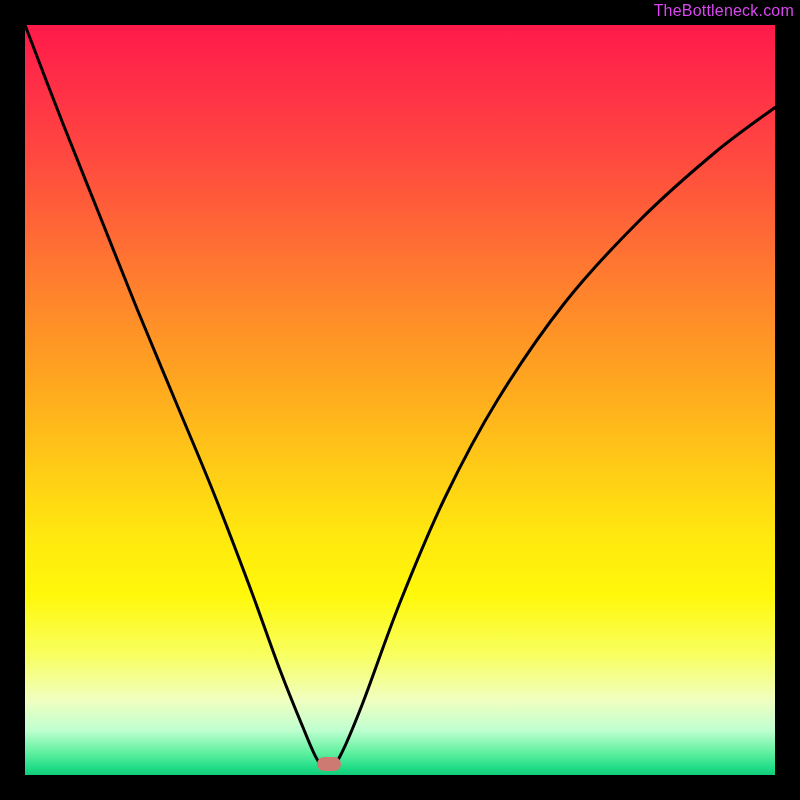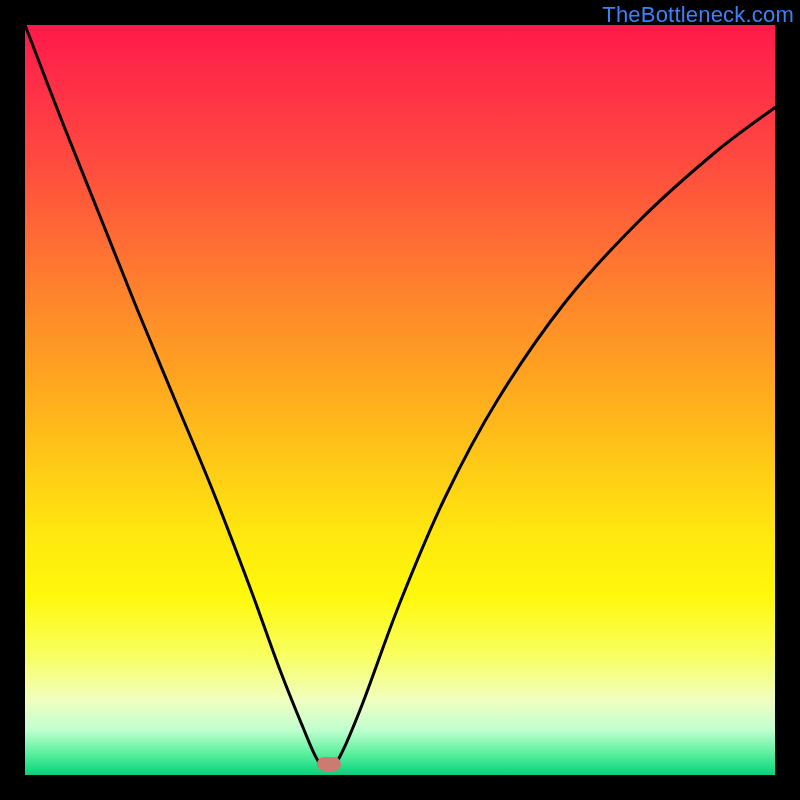--- a/index.html
+++ b/index.html
@@ -31,23 +31,23 @@
       #c0ffd0 94%,
       #60f0a0 97%,
       #22dd88 99%,
       #10cc78 100%);
   }
   .watermark {
     position: absolute;
     top: 2px;
     right: 6px;
     font-family: Arial, Helvetica, sans-serif;
-    font-size: 22px;
+    font-size: 16px;
     font-weight: 500;
-    color: #3b82f6;
+    color: #d946ef;
     letter-spacing: 0.2px;
   }
   .curve-svg {
     position: absolute;
     left: 25px;
     top: 25px;
     width: 750px;
     height: 750px;
     overflow: visible;
   }

